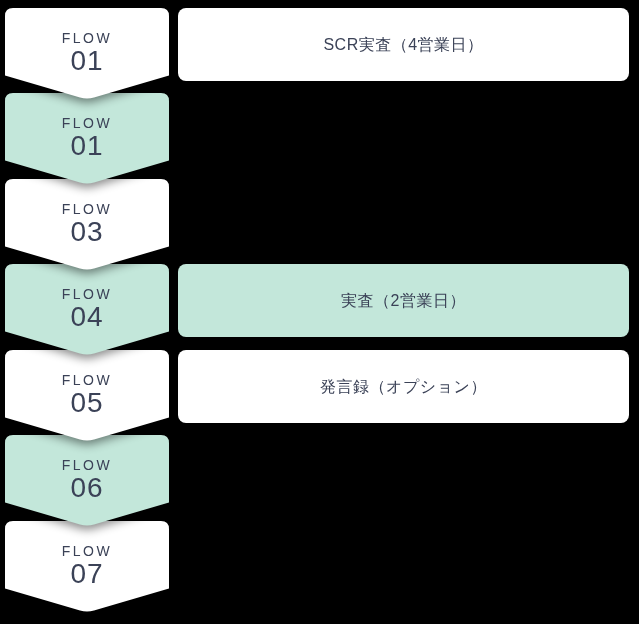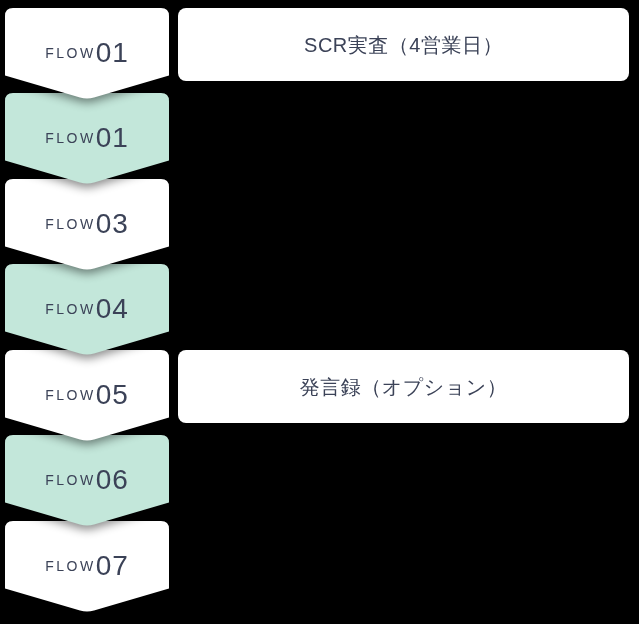--- a/index.html
+++ b/index.html
@@ -33,42 +33,42 @@
     width:164px;height:92px;
     filter:drop-shadow(0 4px 5px rgba(0,0,0,0.45));
   }
   .chev svg{display:block;width:164px;height:92px;}
   .white .chev svg path{fill:var(--c-white);}
   .mint  .chev svg path{fill:var(--c-mint);}
 
   .chev-text{
     position:absolute;left:0;right:0;top:0;height:71px;
     padding-top:19px;
-    display:flex;flex-direction:row;align-items:center;justify-content:center;
+    display:flex;flex-direction:column;align-items:center;justify-content:center;
     color:var(--c-ink);
   }
   .flow-word{
     font-size:14px;letter-spacing:2.5px;font-weight:500;
     line-height:1.15;
   }
   .flow-num{
     font-size:28px;font-weight:400;letter-spacing:1px;
     line-height:1.05;
   }
 
   .box{
     position:absolute;left:178px;top:0;
     width:451px;height:73px;
     border-radius:8px;
     display:flex;align-items:center;justify-content:center;
   }
   .white .box{background:var(--c-white);}
   .mint  .box{background:var(--c-mint);}
   .box-label{
-    font-size:20px;color:var(--c-ink);letter-spacing:0.5px;
+    font-size:16px;color:var(--c-ink);letter-spacing:0.5px;
     line-height:1;
   }
 </style>
 </head>
 <body>
 
 <div class="stage">
 
   <div class="row white">
     <div class="chev">
@@ -112,20 +112,23 @@
   <div class="row mint">
     <div class="chev">
       <svg viewBox="0 0 164 92" aria-hidden="true">
         <path d="M8,0 H156 Q164,0 164,8 V67.5 L89,89.5 Q82,91.6 75,89.5 L0,67.5 V8 Q0,0 8,0 Z"></path>
       </svg>
       <div class="chev-text">
         <span class="flow-word">FLOW</span>
         <span class="flow-num">04</span>
       </div>
     </div>
+    <div class="box">
+      <span class="box-label">実査（2営業日）</span>
+    </div>
   </div>
 
   <div class="row white">
     <div class="chev">
       <svg viewBox="0 0 164 92" aria-hidden="true">
         <path d="M8,0 H156 Q164,0 164,8 V67.5 L89,89.5 Q82,91.6 75,89.5 L0,67.5 V8 Q0,0 8,0 Z"></path>
       </svg>
       <div class="chev-text">
         <span class="flow-word">FLOW</span>
         <span class="flow-num">05</span>

